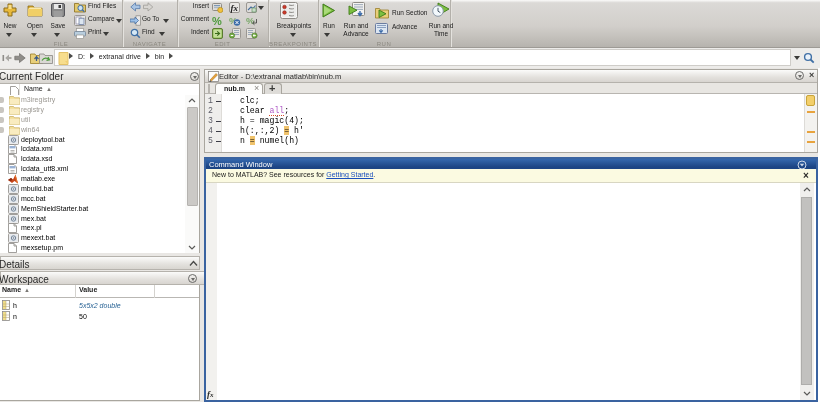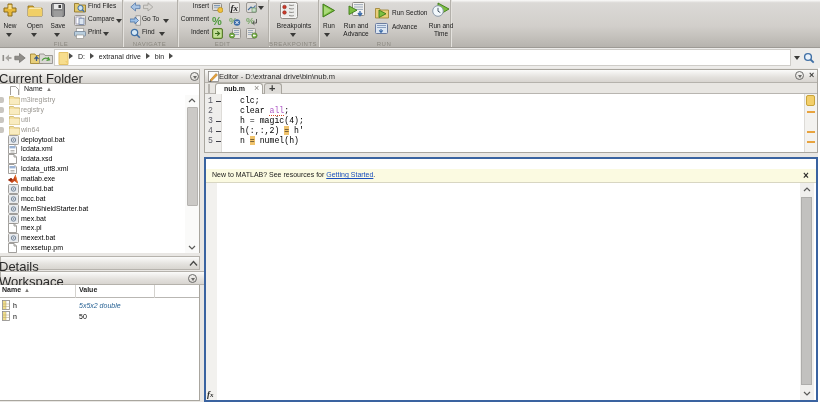--- a/index.html
+++ b/index.html
@@ -26,21 +26,21 @@
   background:#ffffff; border:1px solid #cfcdc9; }
 .bctext { font-size:7px; color:#1a1a1a; }
 .bcsep { display:inline-block; width:0; height:0; border-top:3px solid transparent; border-bottom:3px solid transparent; border-left:4px solid #4a4a48; margin:0 3px; }
 
 
 #main { position:absolute; left:0; top:68px; width:820px; height:339px; background:#ffffff; }
 #mainbg { position:absolute; left:0; top:0; width:818px; height:334px; background:#e9e7e4; }
 
 
 .phead { position:absolute; background:linear-gradient(#fbfbfa, #e3e1dd 60%, #d8d5d0);
-  border:1px solid #b5b2ac; font-size:13px; color:#2a2a2a; }
+  border:1px solid #b5b2ac; font-size:10px; color:#2a2a2a; }
 .ptitle { position:absolute; left:2px; top:2px; }
 .gearico { position:absolute; width:9px; height:9px; border:1px solid #6a6a68; border-radius:50%; }
 .gearico:after { content:""; position:absolute; left:1.5px; top:2.5px; width:0; height:0;
   border-left:2.5px solid transparent; border-right:2.5px solid transparent; border-top:3px solid #6a6a68; }
 
 #cfpanel { position:absolute; left:0; top:1px; width:200px; height:184px; background:#ffffff; border-right:1px solid #a9a69f; }
 #namehdr { position:absolute; left:0; top:15px; width:199px; height:13px; background:#ffffff; border-bottom:1px solid #c6c4c0; font-size:7px; color:#1a1a1a; }
 #filelist { position:absolute; left:0; top:26px; width:185px; height:158px; background:#fff; overflow:hidden; }
 .frow { position:absolute; left:0; height:10px; width:185px; font-size:7px; color:#000; line-height:10px; }
 .frow .nm { position:absolute; left:21px; top:0; }
@@ -483,21 +483,21 @@
       </div>
     </div>
 
     <div id="edpanel">
       <div id="edhead">
         <svg class="abs" style="left:3px;top:1px;" width="11" height="11" viewBox="0 0 11 11">
           <rect x="0.5" y="0.5" width="10" height="10" fill="#fdfdfd" stroke="#8a8884" stroke-width="0.8"></rect>
           <path d="M2 9 L8 2.5 L9.5 4 L3.5 10 z" fill="#e8a23a" stroke="#a06a1a" stroke-width="0.5"></path>
           <path d="M2 9 l-0.5 2 2 -0.5 z" fill="#4a4a48"></path>
         </svg>
-        <span style="position:absolute;left:14px;top:2px;">Editor - D:\extranal drive\bin\nub.m</span>
+        <span style="position:absolute;left:14px;top:2px;">Editor - D:\extranal matlab\bin\nub.m</span>
         <div class="gearico" style="left:590px;top:1px;"></div>
         <span style="position:absolute;left:604px;top:0px;color:#3a3a38;font-size:9px;font-weight:bold;">×</span>
       </div>
       <div id="edtabs">
         <span style="position:absolute;left:3px;top:1px;width:2px;height:9px;background:#b8b5b0;"></span>
         <span style="position:absolute;left:10px;top:0px;width:48px;height:11px;background:#fdfdfc;border:1px solid #a9a69f;border-bottom:none;border-radius:3px 3px 0 0;"></span>
         <span style="position:absolute;left:19px;top:2px;font-size:7px;font-weight:bold;color:#1a1a1a;">nub.m</span>
         <span style="position:absolute;left:49px;top:0px;font-size:9px;color:#8a8884;">×</span>
         <span style="position:absolute;left:59px;top:0px;width:18px;height:11px;background:#dedcd8;border:1px solid #a9a69f;border-bottom:none;border-radius:3px 3px 0 0;"></span>
         <span style="position:absolute;left:64px;top:-1px;font-size:11px;font-weight:bold;color:#3a3a38;">+</span>
@@ -520,20 +520,27 @@
         <div class="cline" style="top:42.4px;">n <span style="background:#f0c36c;">=</span> numel(h)</div>
       </div>
       <div id="mlint">
         <span style="position:absolute;left:1px;top:1px;width:9px;height:11px;background:#f3cf6a;border:1px solid #c9a43a;border-radius:2px;"></span>
         <span style="position:absolute;left:2px;top:17px;width:8px;height:2px;background:#e8a33d;"></span>
         <span style="position:absolute;left:2px;top:37px;width:8px;height:2px;background:#e8a33d;"></span>
         <span style="position:absolute;left:2px;top:47px;width:8px;height:2px;background:#e8a33d;"></span>
       </div>
     </div>
     <div id="cwpanel">
+      <div id="cwhead">
+        <span style="position:absolute;left:3px;top:1px;">Command Window</span>
+        <svg class="abs" style="left:591px;top:1px;" width="10" height="10" viewBox="0 0 10 10">
+          <circle cx="5" cy="5" r="4" fill="none" stroke="#cfd9e8" stroke-width="1"></circle>
+          <path d="M2.8 3.8 L5 6.5 L7.2 3.8 z" fill="#cfd9e8"></path>
+        </svg>
+      </div>
       <div id="cwnotif">
         <span style="position:absolute;left:6px;top:2px;">New to MATLAB? See resources for <span style="color:#1a4fbd;text-decoration:underline;">Getting Started</span>.</span>
         <span style="position:absolute;left:597px;top:1px;font-size:10px;font-weight:bold;color:#2a2a28;">×</span>
       </div>
       <div id="cwbody">
         <div id="cwgut"></div>
         <div id="cwsb">
           <svg class="abs" style="left:3px;top:4px;" width="8" height="5" viewBox="0 0 8 5">
               <path d="M1 4 L4 1 L7 4" fill="none" stroke="#5a5a58" stroke-width="1.2"></path>
             </svg>

